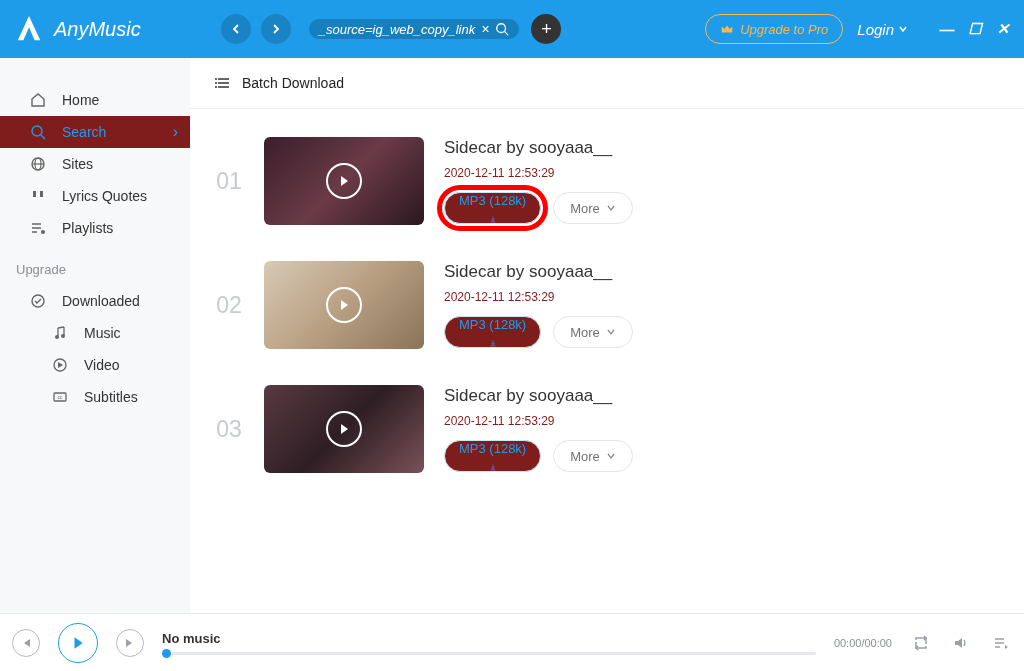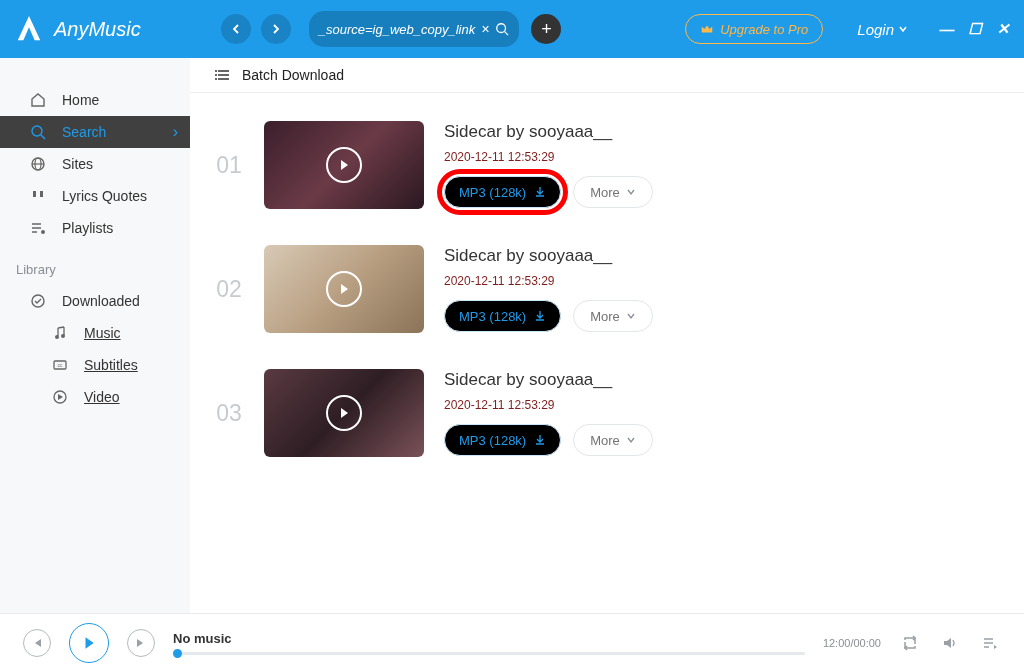--- a/index.html
+++ b/index.html
@@ -4,57 +4,57 @@
 <style>
 * { margin: 0; padding: 0; box-sizing: border-box; font-family: -apple-system, BlinkMacSystemFont, "Segoe UI", Arial, sans-serif; }
 html, body { width: 1024px; height: 671px; overflow: hidden; background: #fff; }
 
 .titlebar { height: 58px; background: #1e9be9; display: flex; align-items: center; padding: 0 14px; color: #fff; font-style: italic; }
 .logo-wrap { display: flex; align-items: center; gap: 10px; }
 .logo-icon { width: 30px; height: 30px; }
 .logo-text { font-size: 20px; font-weight: 500; }
 .nav-arrows { display: flex; gap: 10px; margin-left: 80px; }
 .nav-btn { width: 30px; height: 30px; border-radius: 50%; background: rgba(0,0,0,0.15); display: flex; align-items: center; justify-content: center; cursor: pointer; }
-.search-pill { margin-left: 18px; height: 36px; background: rgba(0,0,0,0.18); border-radius: 15px; display: flex; align-items: center; padding: 0 10px; color: #fff; font-size: 13px; gap: 6px; }
+.search-pill { margin-left: 18px; height: 20px; background: rgba(0,0,0,0.18); border-radius: 15px; display: flex; align-items: center; padding: 0 10px; color: #fff; font-size: 13px; gap: 6px; }
 .search-pill .x { font-size: 14px; cursor: pointer; }
 .plus-btn { width: 30px; height: 30px; border-radius: 50%; background: #333; margin-left: 12px; display: flex; align-items: center; justify-content: center; cursor: pointer; color: #fff; font-size: 18px; }
 .upgrade-btn { margin-left: auto; border: 1.5px solid #ffb84a; color: #ffb84a; border-radius: 16px; height: 30px; padding: 0 14px; display: flex; align-items: center; gap: 6px; font-size: 13px; cursor: pointer; }
-.login { margin-left: 34px; font-size: 15px; display: flex; align-items: center; gap: 4px; cursor: pointer; }
+.login { margin-left: 14px; font-size: 15px; display: flex; align-items: center; gap: 4px; cursor: pointer; }
 .win-controls { display: flex; gap: 14px; margin-left: 32px; }
 .win-controls span { width: 14px; height: 14px; display: flex; align-items: center; justify-content: center; cursor: pointer; font-size: 15px; font-weight: bold; }
 
 .body { display: flex; height: 555px; }
 .sidebar { width: 190px; background: #f7f8f9; padding-top: 26px; }
 .sidebar-item { height: 32px; display: flex; align-items: center; padding: 0 28px; font-size: 14px; color: #333; cursor: pointer; gap: 14px; }
-.sidebar-item.active { background: #404040; color: #1e9be9; position: relative; }
+.sidebar-item.active { background: #7f1d1d; color: #1e9be9; position: relative; }
 .sidebar-item.active::after { content: "›"; position: absolute; right: 12px; color: #1e9be9; font-size: 16px; }
-.sidebar-sub { padding-left: 50px; gap: 14px; text-decoration: underline; }
+.sidebar-sub { padding-left: 50px; gap: 14px; }
 .side-icon { width: 20px; height: 20px; display: flex; align-items: center; justify-content: center; color: #666; }
 .sidebar-item.active .side-icon { color: #1e9be9; }
 .sidebar-label { color: #8a8f95; font-size: 13px; padding: 18px 16px 8px; }
 
 .main { flex: 1; background: #fff; display: flex; flex-direction: column; }
-.batch-bar { height: 35px; border-bottom: 1px solid #eee; display: flex; align-items: center; padding: 0 24px; gap: 10px; font-size: 14px; color: #222; }
+.batch-bar { height: 51px; border-bottom: 1px solid #eee; display: flex; align-items: center; padding: 0 24px; gap: 10px; font-size: 14px; color: #222; }
 .results { padding: 10px 24px; overflow-y: auto; }
 .result-row { display: flex; align-items: center; padding: 18px 0; gap: 20px; }
 .row-num { width: 30px; color: #c7cbd0; font-size: 23px; text-align: center; }
 .thumb { width: 160px; height: 88px; border-radius: 6px; position: relative; display: flex; align-items: center; justify-content: center; background-size: cover; background-position: center; }
 .thumb1 { background: linear-gradient(135deg,#3a1f2b,#6b3a47,#2a1820); }
 .thumb2 { background: linear-gradient(135deg,#d8c9b5,#b89f82,#8a7358); }
 .thumb3 { background: linear-gradient(135deg,#5a3a42,#2e1e24,#7a5158); }
 .play-overlay { width: 36px; height: 36px; border: 2px solid #fff; border-radius: 50%; display: flex; align-items: center; justify-content: center; }
 .row-body { flex: 1; }
 .row-title { font-size: 17px; color: #333; margin-bottom: 8px; }
 .row-date { font-size: 12px; color: #7f1d1d; margin-bottom: 12px; }
 .row-actions { display: flex; gap: 12px; align-items: center; }
-.mp3-btn { height: 32px; border: 1px solid #c9e7fb; background: #000000; color: #1e9be9; border-radius: 16px; padding: 0 14px; display: flex; align-items: center; gap: 8px; font-size: 13px; cursor: pointer; }
+.mp3-btn { height: 32px; border: 1px solid #c9e7fb; background: #7f1d1d; color: #1e9be9; border-radius: 16px; padding: 0 14px; display: flex; align-items: center; gap: 8px; font-size: 13px; cursor: pointer; flex-direction: column; }
 .more-btn { height: 32px; border: 1px solid #e3e6ea; background: #fff; color: #737373; border-radius: 16px; padding: 0 16px; display: flex; align-items: center; gap: 6px; font-size: 13px; cursor: pointer; }
 .highlight-red { outline: 5px solid #ff0000; outline-offset: 2px; }
 
-.player { height: 58px; border-top: 1px solid #e8eaed; display: flex; align-items: center; padding: 0 23px; gap: 18px; }
+.player { height: 58px; border-top: 1px solid #e8eaed; display: flex; align-items: center; padding: 0 12px; gap: 18px; }
 .pbtn { width: 28px; height: 28px; border: 1.5px solid #b5bac0; border-radius: 50%; display: flex; align-items: center; justify-content: center; color: #9aa0a6; cursor: pointer; }
 .pbtn.play { width: 40px; height: 40px; border-color: #1e9be9; color: #1e9be9; }
 .pinfo { flex: 1; display: flex; flex-direction: column; gap: 6px; }
 .ptitle { font-size: 13px; font-weight: 600; color: #333; }
 .progress { height: 3px; background: #e5e8ec; border-radius: 2px; position: relative; }
 .progress-dot { position: absolute; left: 0; top: -3px; width: 9px; height: 9px; background: #1e9be9; border-radius: 50%; }
 .ptime { font-size: 11px; color: #8a8f95; }
 .picon { color: #9aa0a6; cursor: pointer; width: 22px; display: flex; justify-content: center; }
 </style>
 </head>
@@ -148,21 +148,21 @@
     <div class="sidebar-item">
       <span class="side-icon">
           <svg width="18" height="18" viewBox="0 0 18 18">
             <path d="M3 5 L12 5 M3 9 L12 9 M3 13 L8 13" stroke="currentColor" stroke-width="1.4"></path>
             <circle cx="14" cy="13" r="2" fill="currentColor"></circle>
           </svg>
         </span>
       <span>Playlists</span>
     </div>
 
-    <div class="sidebar-label">Library</div>
+    <div class="sidebar-label">Upgrade</div>
 
     <div class="sidebar-item">
       <span class="side-icon">
           <svg width="18" height="18" viewBox="0 0 18 18">
             <circle cx="9" cy="9" r="6" stroke="currentColor" stroke-width="1.4" fill="none"></circle>
             <path d="M6 9 L8 11 L12 7" stroke="currentColor" stroke-width="1.4" fill="none"></path>
           </svg>
         </span>
       <span>Downloaded</span>
     </div>
@@ -172,34 +172,34 @@
             <path d="M6 3 L6 11 M12 2 L12 10 M6 3 L12 2" stroke="currentColor" stroke-width="1.3" fill="none"></path>
             <circle cx="5" cy="12" r="2" fill="currentColor"></circle>
             <circle cx="11" cy="11" r="2" fill="currentColor"></circle>
           </svg>
         </span>
       <span>Music</span>
     </div>
     <div class="sidebar-item sidebar-sub">
       <span class="side-icon">
           <svg width="16" height="16" viewBox="0 0 16 16">
+            <circle cx="8" cy="8" r="6" stroke="currentColor" stroke-width="1.3" fill="none"></circle>
+            <path d="M6 5 L11 8 L6 11 Z" fill="currentColor"></path>
+          </svg>
+        </span>
+      <span>Video</span>
+    </div>
+    <div class="sidebar-item sidebar-sub">
+      <span class="side-icon">
+          <svg width="16" height="16" viewBox="0 0 16 16">
             <rect x="2" y="4" width="12" height="8" rx="1" stroke="currentColor" stroke-width="1.3" fill="none"></rect>
             <text x="8" y="10" font-size="5" text-anchor="middle" fill="currentColor">cc</text>
           </svg>
         </span>
       <span>Subtitles</span>
-    </div>
-    <div class="sidebar-item sidebar-sub">
-      <span class="side-icon">
-          <svg width="16" height="16" viewBox="0 0 16 16">
-            <circle cx="8" cy="8" r="6" stroke="currentColor" stroke-width="1.3" fill="none"></circle>
-            <path d="M6 5 L11 8 L6 11 Z" fill="currentColor"></path>
-          </svg>
-        </span>
-      <span>Video</span>
     </div>
   </div>
 
   <div class="main">
     <div class="batch-bar">
       <svg width="18" height="18" viewBox="0 0 18 18">
           <path d="M4 5 L15 5 M4 9 L15 9 M4 13 L15 13" stroke="#333" stroke-width="1.5"></path>
           <circle cx="2" cy="5" r="1" fill="#333"></circle>
           <circle cx="2" cy="9" r="1" fill="#333"></circle>
           <circle cx="2" cy="13" r="1" fill="#333"></circle>
@@ -314,21 +314,21 @@
       <svg width="12" height="12" viewBox="0 0 12 12">
         <path d="M9 2 L9 10 M2 2 L8 6 L2 10 Z" fill="currentColor"></path>
       </svg>
     </div>
   <div class="pinfo">
     <div class="ptitle">No music</div>
     <div class="progress">
         <div class="progress-dot"></div>
       </div>
   </div>
-  <div class="ptime">12:00/00:00</div>
+  <div class="ptime">00:00/00:00</div>
   <div class="picon">
       <svg width="18" height="18" viewBox="0 0 18 18">
         <path d="M4 6 L4 4 L14 4 L14 10 M14 12 L14 14 L4 14 L4 8" stroke="currentColor" stroke-width="1.5" fill="none"></path>
         <path d="M12 2 L14 4 L12 6 M6 16 L4 14 L6 12" stroke="currentColor" stroke-width="1.5" fill="none"></path>
       </svg>
     </div>
   <div class="picon">
       <svg width="18" height="18" viewBox="0 0 18 18">
         <path d="M3 7 L6 7 L10 4 L10 14 L6 11 L3 11 Z" fill="currentColor"></path>
         <path d="M12 6 Q14 9 12 12" stroke="currentColor" stroke-width="1.3" fill="none"></path>

